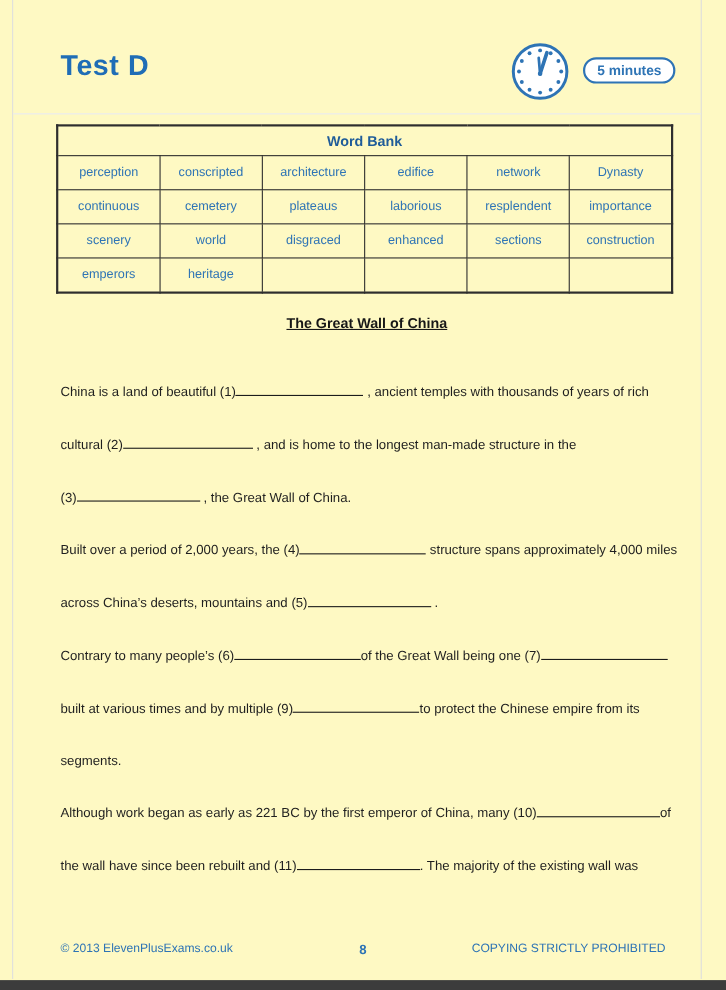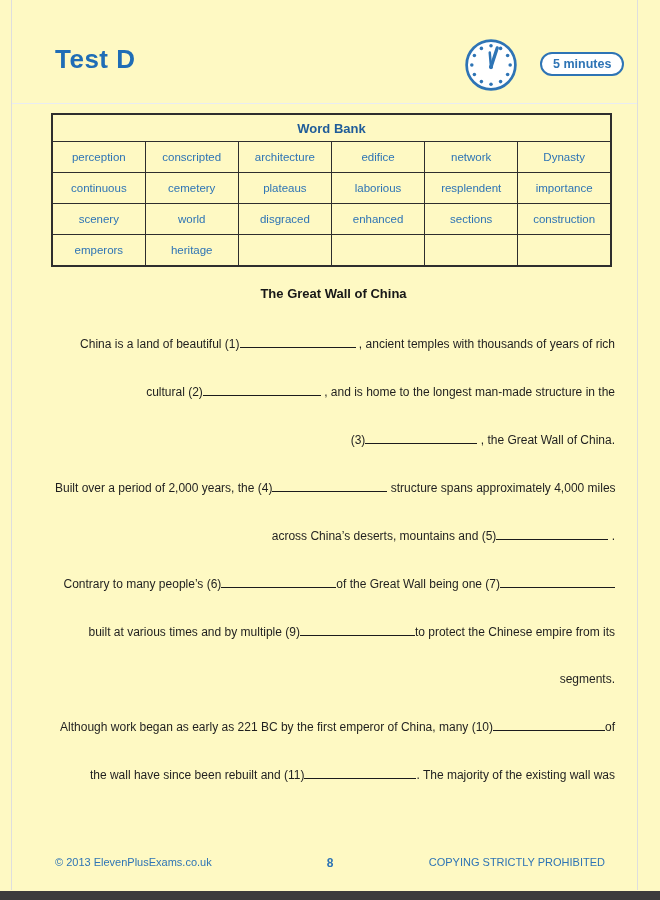--- a/index.html
+++ b/index.html
@@ -12,21 +12,21 @@
   .edge-right { left:637px; }
   .bottom-bar { position:absolute; left:0; bottom:0; width:660px; height:9px; background:#3c3c3c; }
 
   .page-title {
     position:absolute; left:55px; top:44px;
     font-size:26px; font-weight:bold; color:#1f6db6; letter-spacing:0.5px;
   }
   .timer-group { position:absolute; left:463px; top:37px; display:flex; align-items:center; }
   .clock-wrap { width:56px; height:56px; }
   .timer-badge {
-    margin-left:21px; margin-top:-3px;
+    margin-left:11px; margin-top:-3px;
     border:2px solid #2e74b5; border-radius:12px; background:#ffffff;
     padding:3px 11px; font-size:12.5px; font-weight:600; color:#2e74b5; white-space:nowrap;
   }
   .header-divider { position:absolute; left:12px; top:103px; width:625px; height:1px; background:#e9ecf2; }
 
   table.wordbank {
     position:absolute; left:51px; top:113px; width:561px;
     border-collapse:collapse; table-layout:fixed;
     border:2px solid #2e2e2e;
   }
@@ -34,23 +34,23 @@
     border:1px solid #2e2e2e; height:24px; text-align:center;
     font-size:13px; font-weight:bold; color:#1f5c99;
   }
   table.wordbank td {
     border:1px solid #2e2e2e; height:28px; text-align:center;
     font-size:11.5px; color:#2e74b5;
   }
 
   .passage-heading {
     position:absolute; left:55px; top:286px; width:557px; text-align:center;
-    font-size:13px; font-weight:bold; color:#171717; 
+    font-size:13px; font-weight:bold; color:#171717; text-decoration:underline;
   }
-  .passage { position:absolute; left:55px; top:336px; width:560px;text-align:right; }
+  .passage { position:absolute; left:55px; top:348px; width:560px; }
   .passage p.pline {
     margin:0 0 32px 0; font-size:12px; line-height:15px; color:#1f1f1f; white-space:nowrap;
   }
   .blank { display:inline-block; height:11px; border-bottom:1.4px solid #1c1c1c; }
 
   .footer {
     position:absolute; left:55px; top:856px; width:550px; font-size:11px; color:#2e74b5;
   }
   .footer .copyright { position:absolute; left:0; top:0; }
   .footer .page-number { position:absolute; left:50%; transform:translateX(-50%); top:0; font-size:12px; font-weight:bold; }

